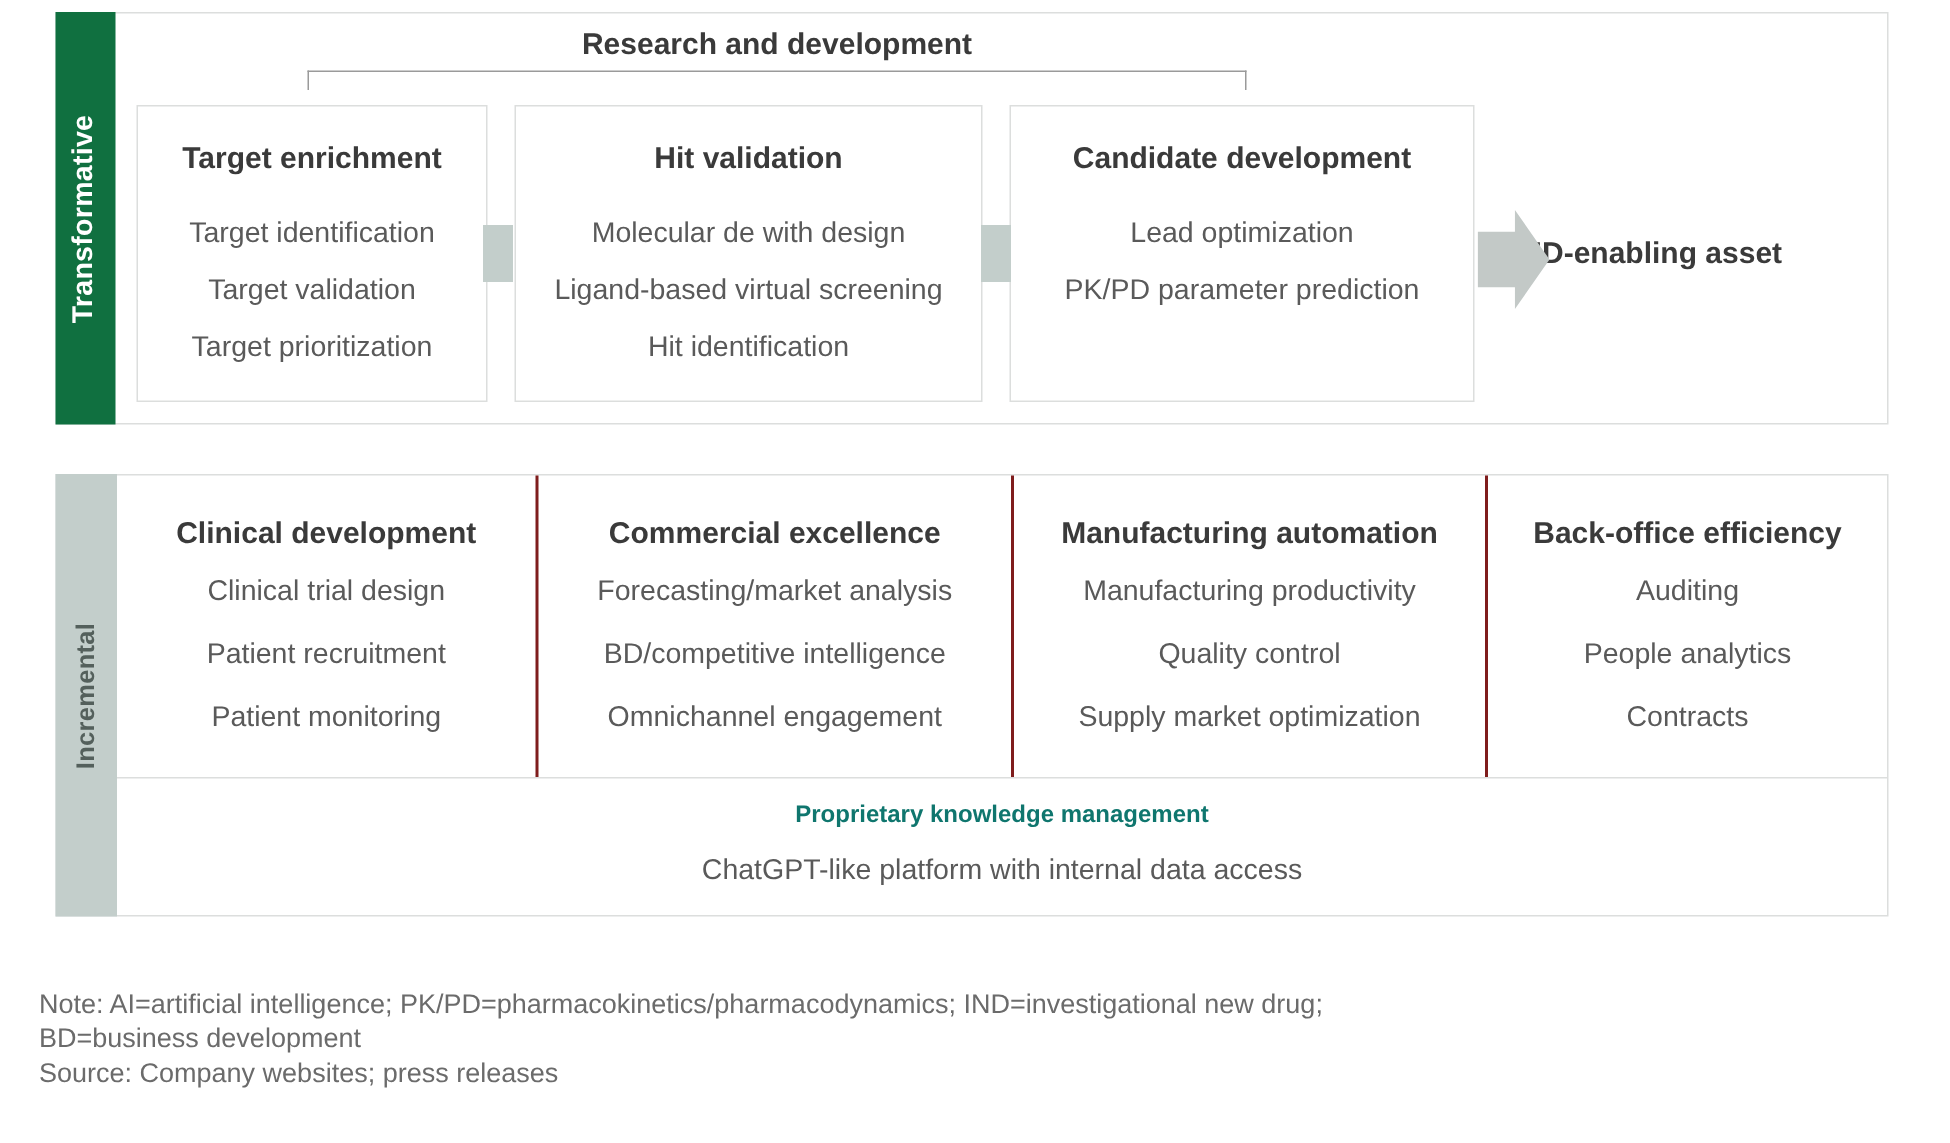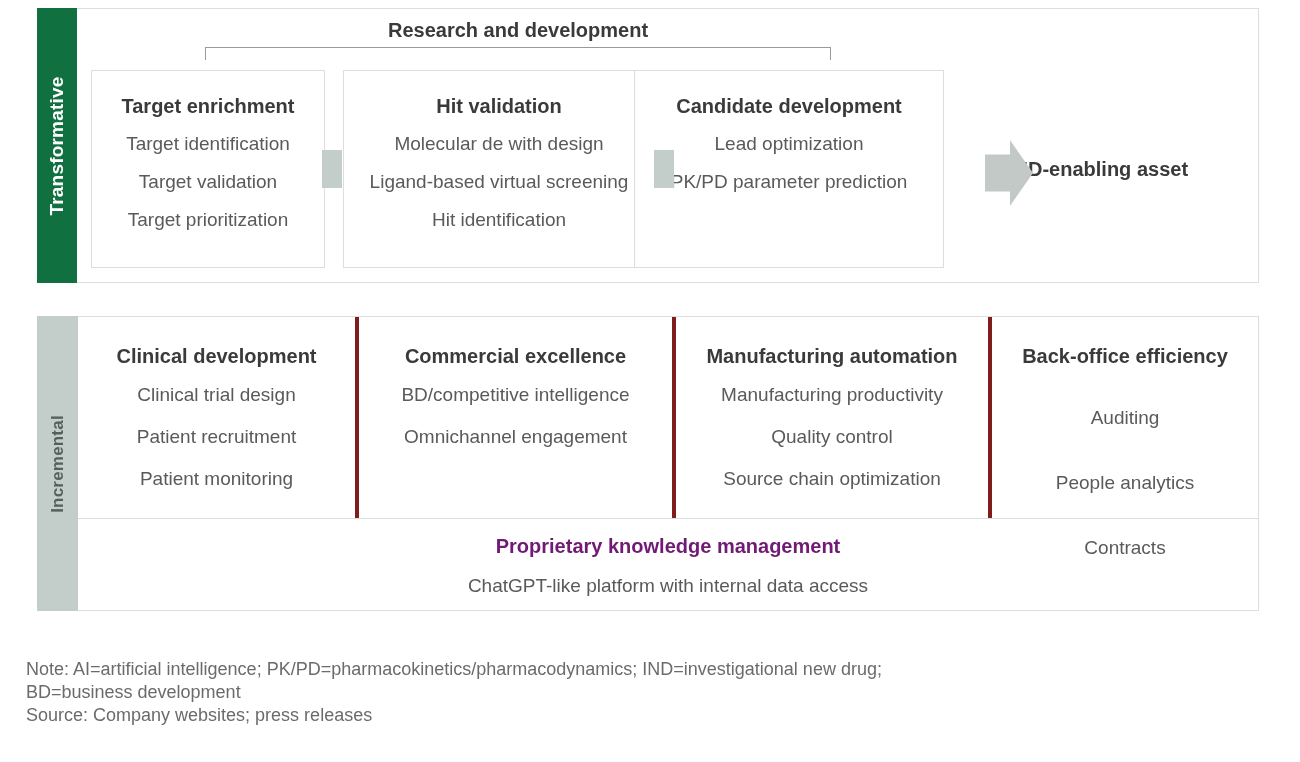--- a/index.html
+++ b/index.html
@@ -79,27 +79,27 @@
     box-sizing: border-box;
     border: 1px solid #dcdedd;
     background: #ffffff;
     display: flex;
     flex-direction: column;
     align-items: center;
     padding-top: 24px;
   }
   #rd-box-0 { left: 91px;  width: 234px; }
   #rd-box-1 { left: 343px; width: 312px; }
-  #rd-box-2 { left: 634px; width: 310px; }
+  #rd-box-2 { left: 673px; width: 310px; }
 
   .rd-box .box-title {
     font-size: 20px;
     font-weight: bold;
     color: #3a3a3a;
-    margin-bottom: 16px;
+    margin-bottom: 28px;
     text-align: center;
   }
   .rd-box .box-item {
     font-size: 19px;
     color: #5a5a5a;
     line-height: 1.0;
     margin-bottom: 19px;
     text-align: center;
     white-space: nowrap;
   }
@@ -170,27 +170,27 @@
   #incremental-columns {
     position: absolute;
     left: 78px;
     top: 317px;
     width: 1180px;
     height: 201px;
     display: flex;
   }
   .inc-col {
     box-sizing: border-box;
-    border-right: 4px solid #7f1d1d;
+    border-right: 2px solid #7f1d1d;
     display: flex;
     flex-direction: column;
     align-items: center;
     padding-top: 28px;
   }
-  .inc-col:last-child { border-right: none; gap: 23px; }
+  .inc-col:last-child { border-right: none; }
   #inc-col-0 { width: 281px; }
   #inc-col-1 { width: 317px; }
   #inc-col-2 { width: 316px; }
   #inc-col-3 { width: 266px; }
 
   .inc-col .col-title {
     font-size: 20px;
     font-weight: bold;
     color: #3a3a3a;
     margin-bottom: 16px;
@@ -212,23 +212,23 @@
     width: 1180px;
     height: 92px;
     box-sizing: border-box;
     border-top: 1px solid #dcdedd;
     display: flex;
     flex-direction: column;
     align-items: center;
     padding-top: 16px;
   }
   #knowledge-row .kn-title {
-    font-size: 20px;
-    font-weight: bold;
-    color: #701a75;
+    font-size: 16px;
+    font-weight: bold;
+    color: #0f766e;
     margin-bottom: 17px;
     text-align: center;
   }
   #knowledge-row .kn-sub {
     font-size: 19px;
     color: #5a5a5a;
     text-align: right;
   }
 
   
@@ -290,28 +290,29 @@
 
 <div id="incremental-columns">
   <div class="inc-col" id="inc-col-0">
     <div class="col-title">Clinical development</div>
     <div class="col-item">Clinical trial design</div>
     <div class="col-item">Patient recruitment</div>
     <div class="col-item">Patient monitoring</div>
   </div>
   <div class="inc-col" id="inc-col-1">
     <div class="col-title">Commercial excellence</div>
+    <div class="col-item">Forecasting/market analysis</div>
     <div class="col-item">BD/competitive intelligence</div>
     <div class="col-item">Omnichannel engagement</div>
   </div>
   <div class="inc-col" id="inc-col-2">
     <div class="col-title">Manufacturing automation</div>
     <div class="col-item">Manufacturing productivity</div>
     <div class="col-item">Quality control</div>
-    <div class="col-item">Source chain optimization</div>
+    <div class="col-item">Supply market optimization</div>
   </div>
   <div class="inc-col" id="inc-col-3">
     <div class="col-title">Back-office efficiency</div>
     <div class="col-item">Auditing</div>
     <div class="col-item">People analytics</div>
     <div class="col-item">Contracts</div>
   </div>
 </div>
 
 <div id="knowledge-row">

